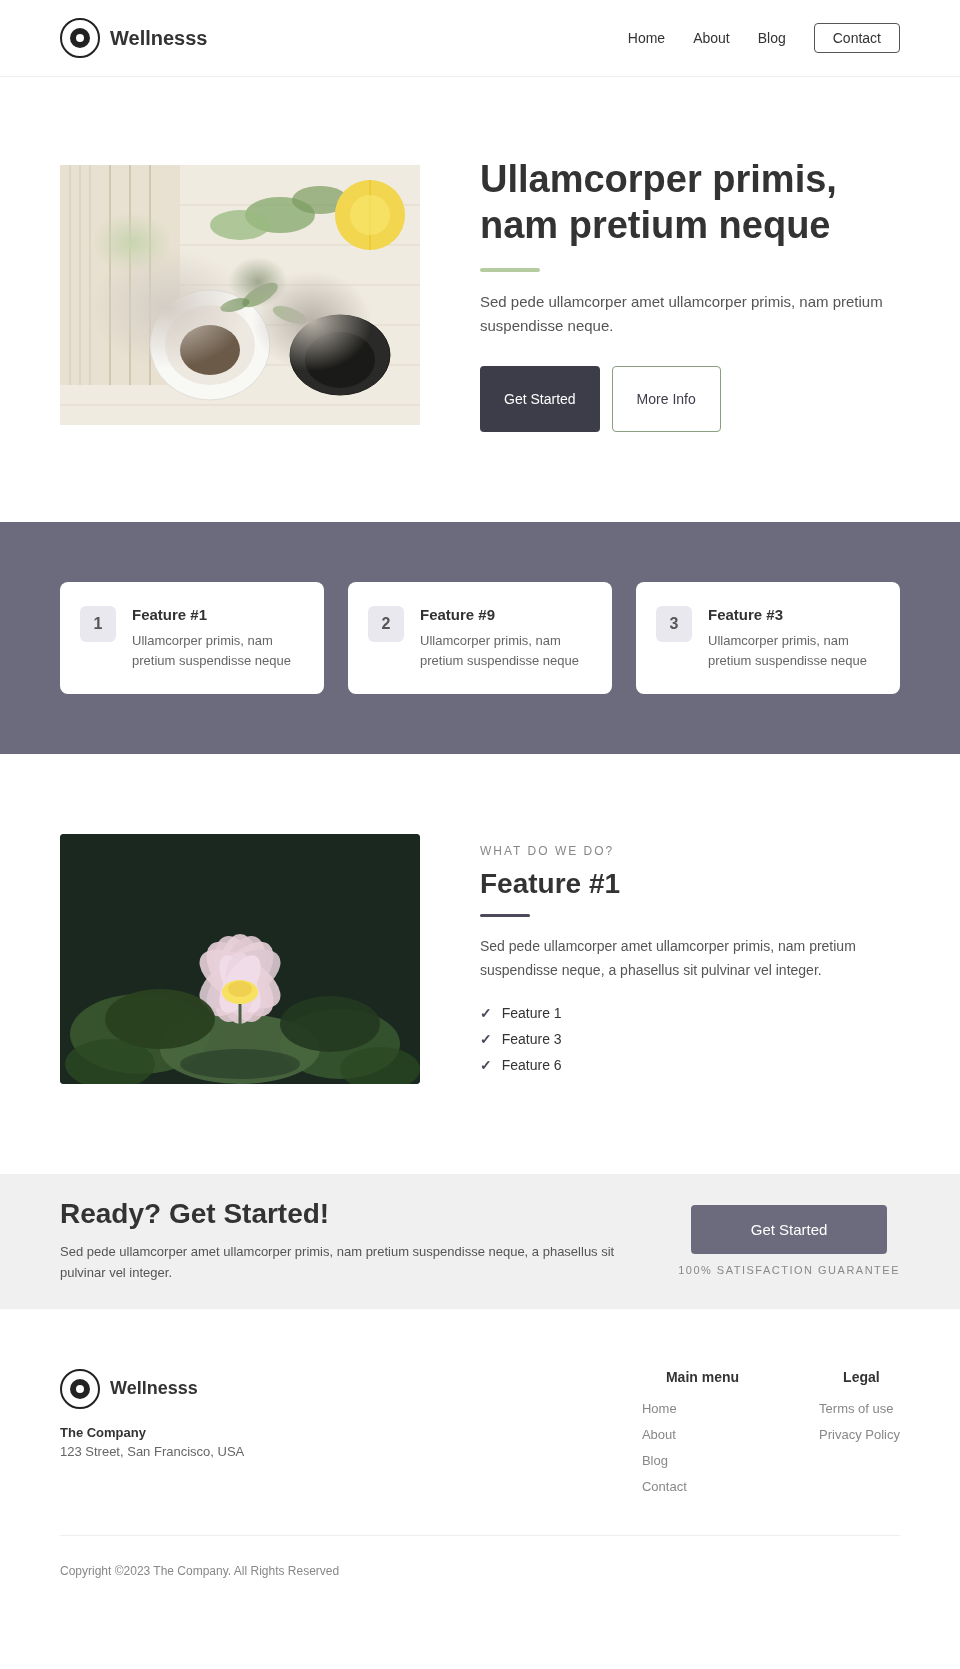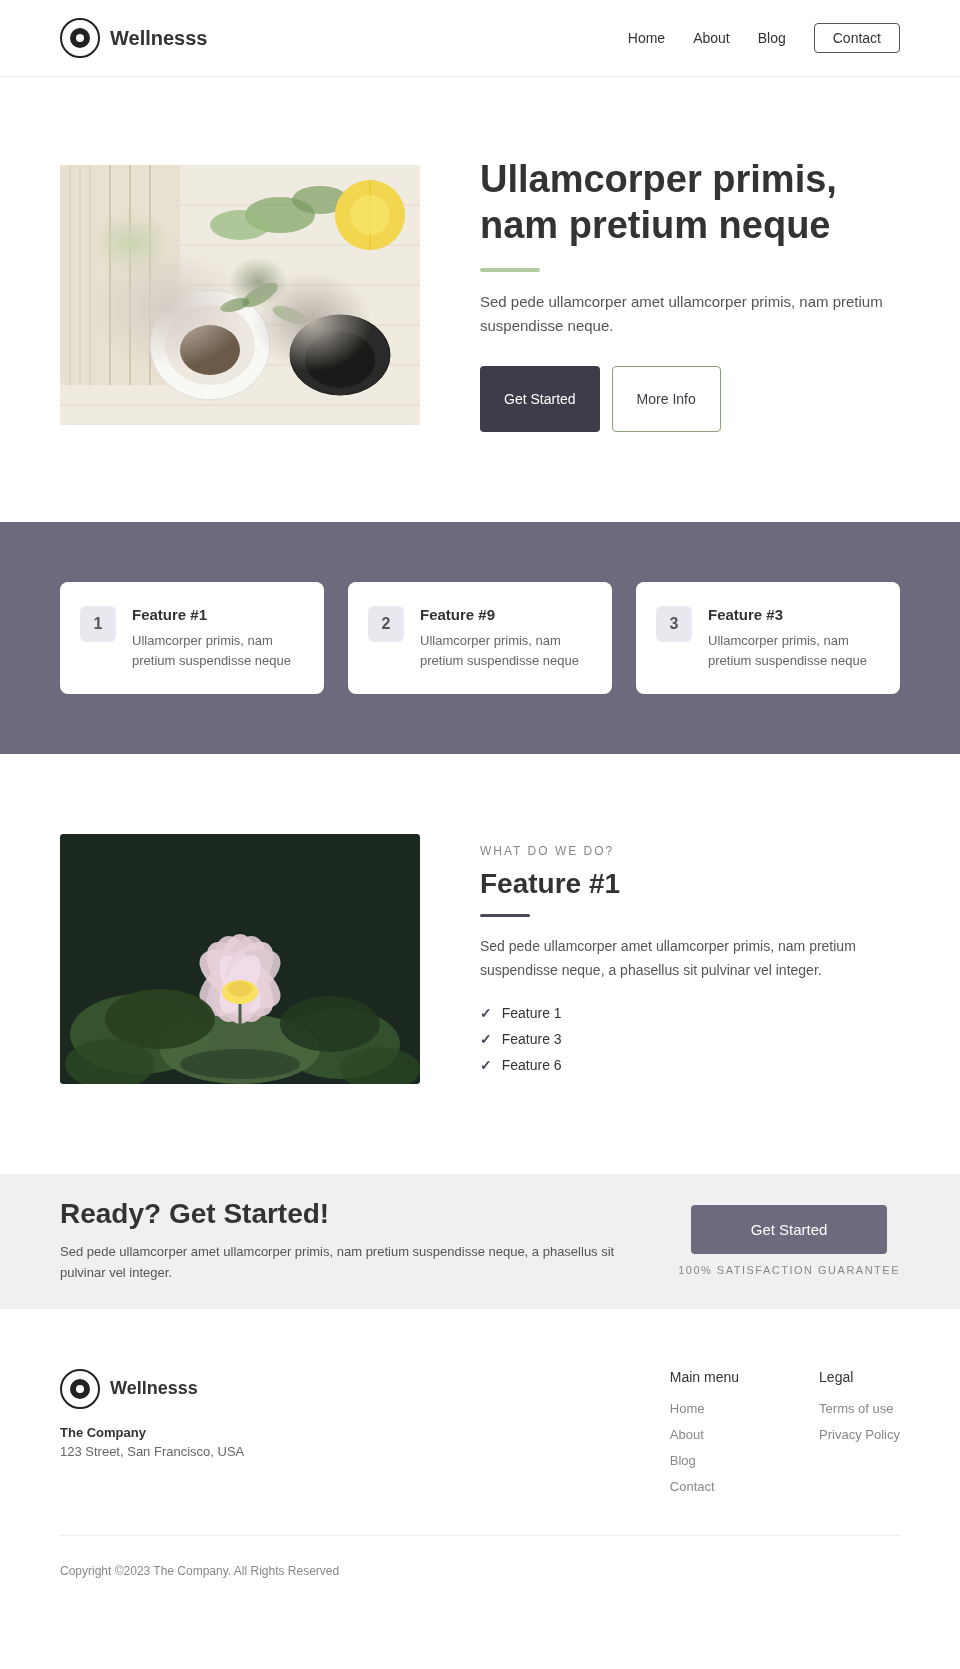--- a/index.html
+++ b/index.html
@@ -123,21 +123,21 @@
     
     footer {
       padding: 60px 60px 30px 60px; background: #fff;
       border-top: 1px solid #eee;
     }
     .footer-main { display: flex; gap: 80px; margin-bottom: 40px; }
     .footer-brand { flex: 1; }
     .footer-logo { display: flex; align-items: center; gap: 10px; font-size: 18px; font-weight: 700; margin-bottom: 16px; }
     .footer-company { font-weight: 700; font-size: 13px; margin-bottom: 4px; }
     .footer-addr { font-size: 13px; color: #666; }
-    .footer-col h4 { font-weight: 400; font-size: 14px; margin-bottom: 14px; }
+    .footer-col h4 { font-weight: 700; font-size: 14px; margin-bottom: 14px; margin-left: 24px; }
     .footer-col ul { list-style: none; display: flex; flex-direction: column; gap: 8px; }
     .footer-col ul li a { text-decoration: none; color: #888; font-size: 13px; }
     .footer-bottom {
       border-top: 1px solid #eee; padding-top: 28px;
       font-size: 12px; color: #888;
     }
   </style>
 </head>
 <body>
 

